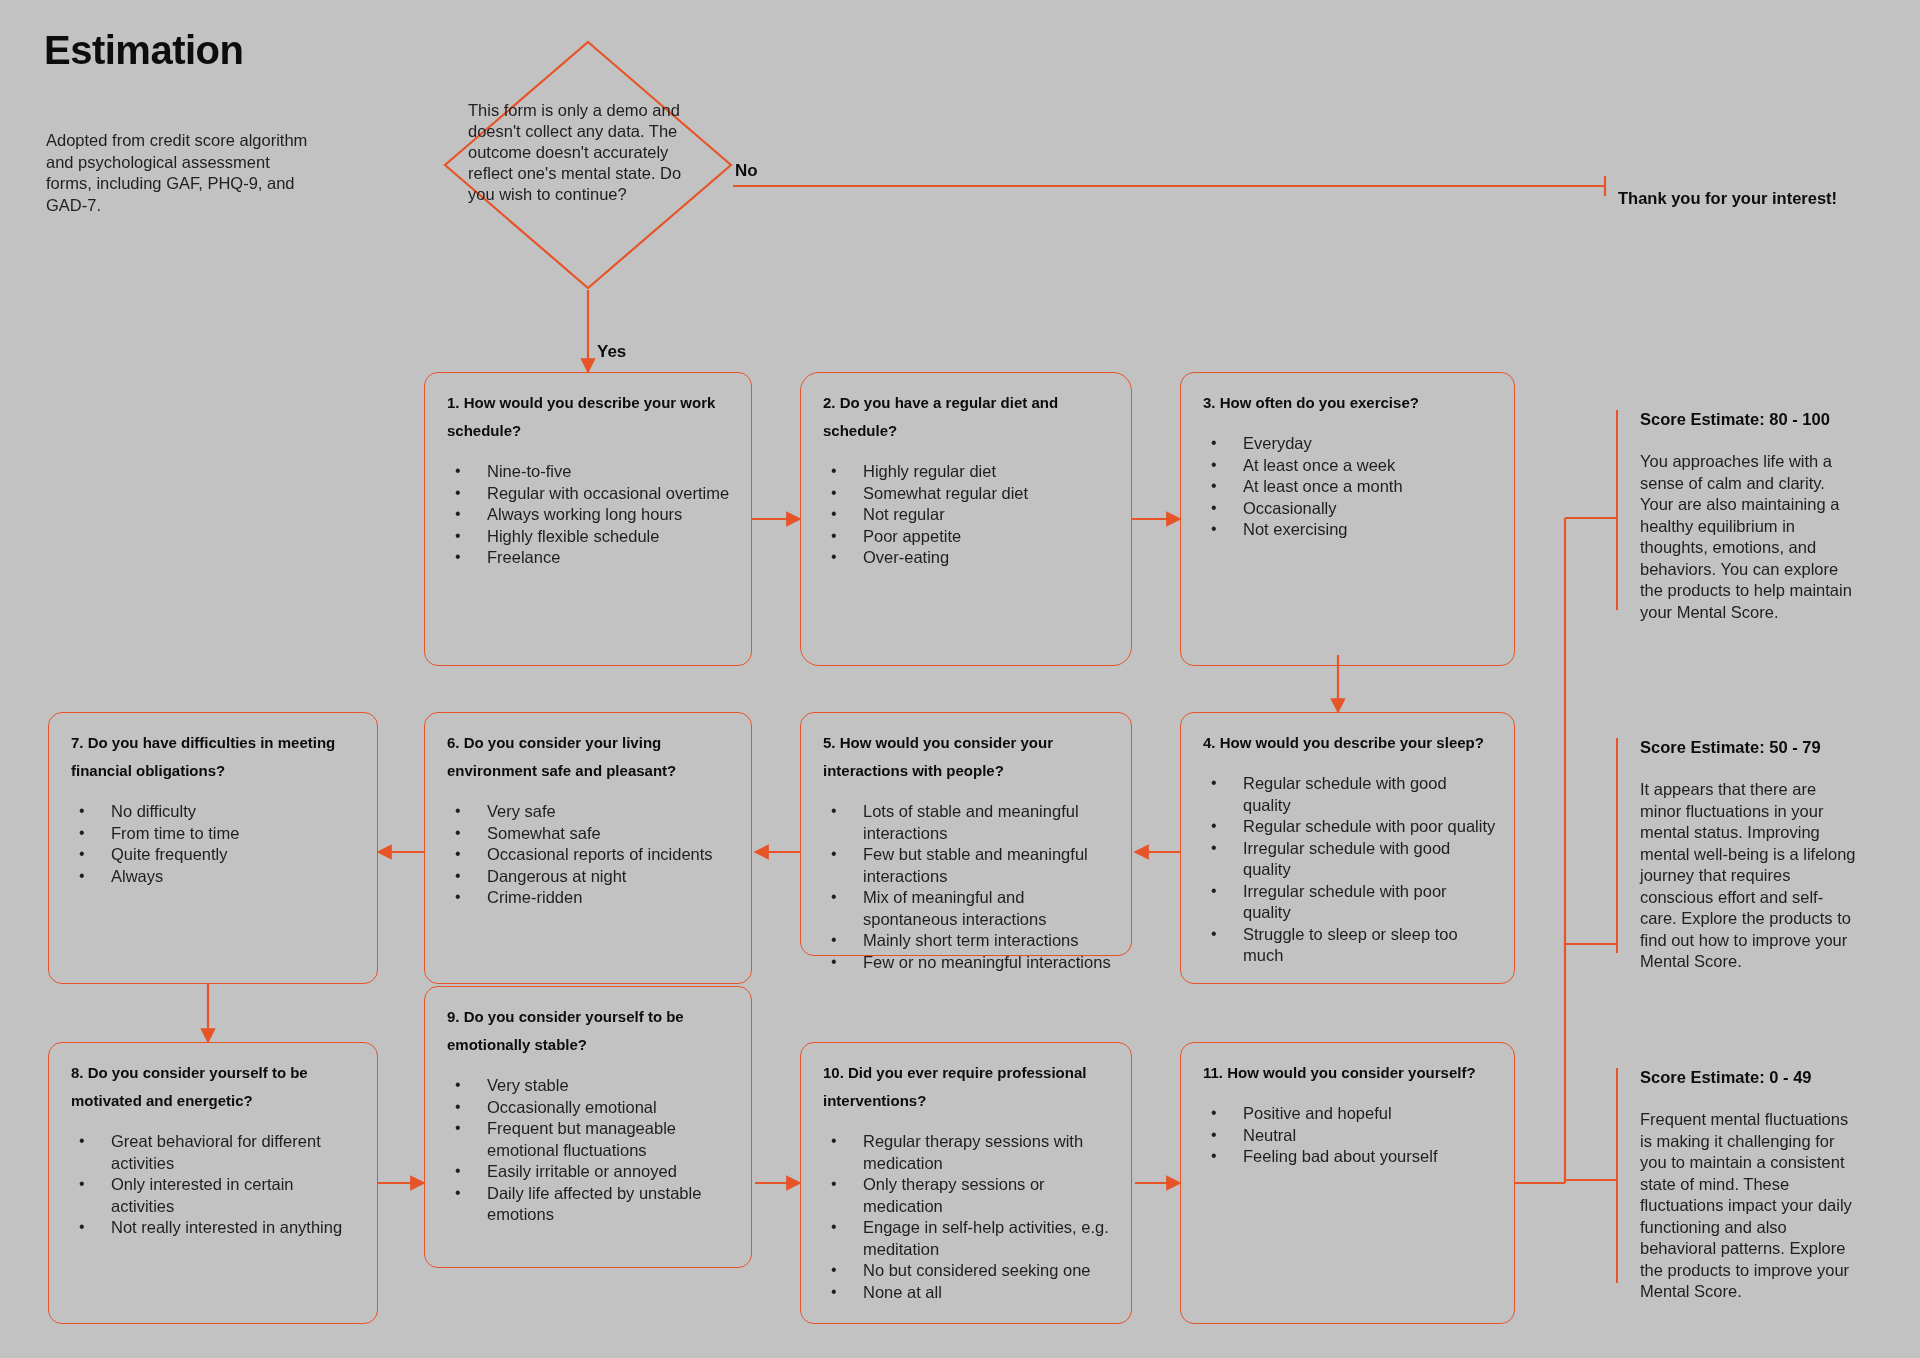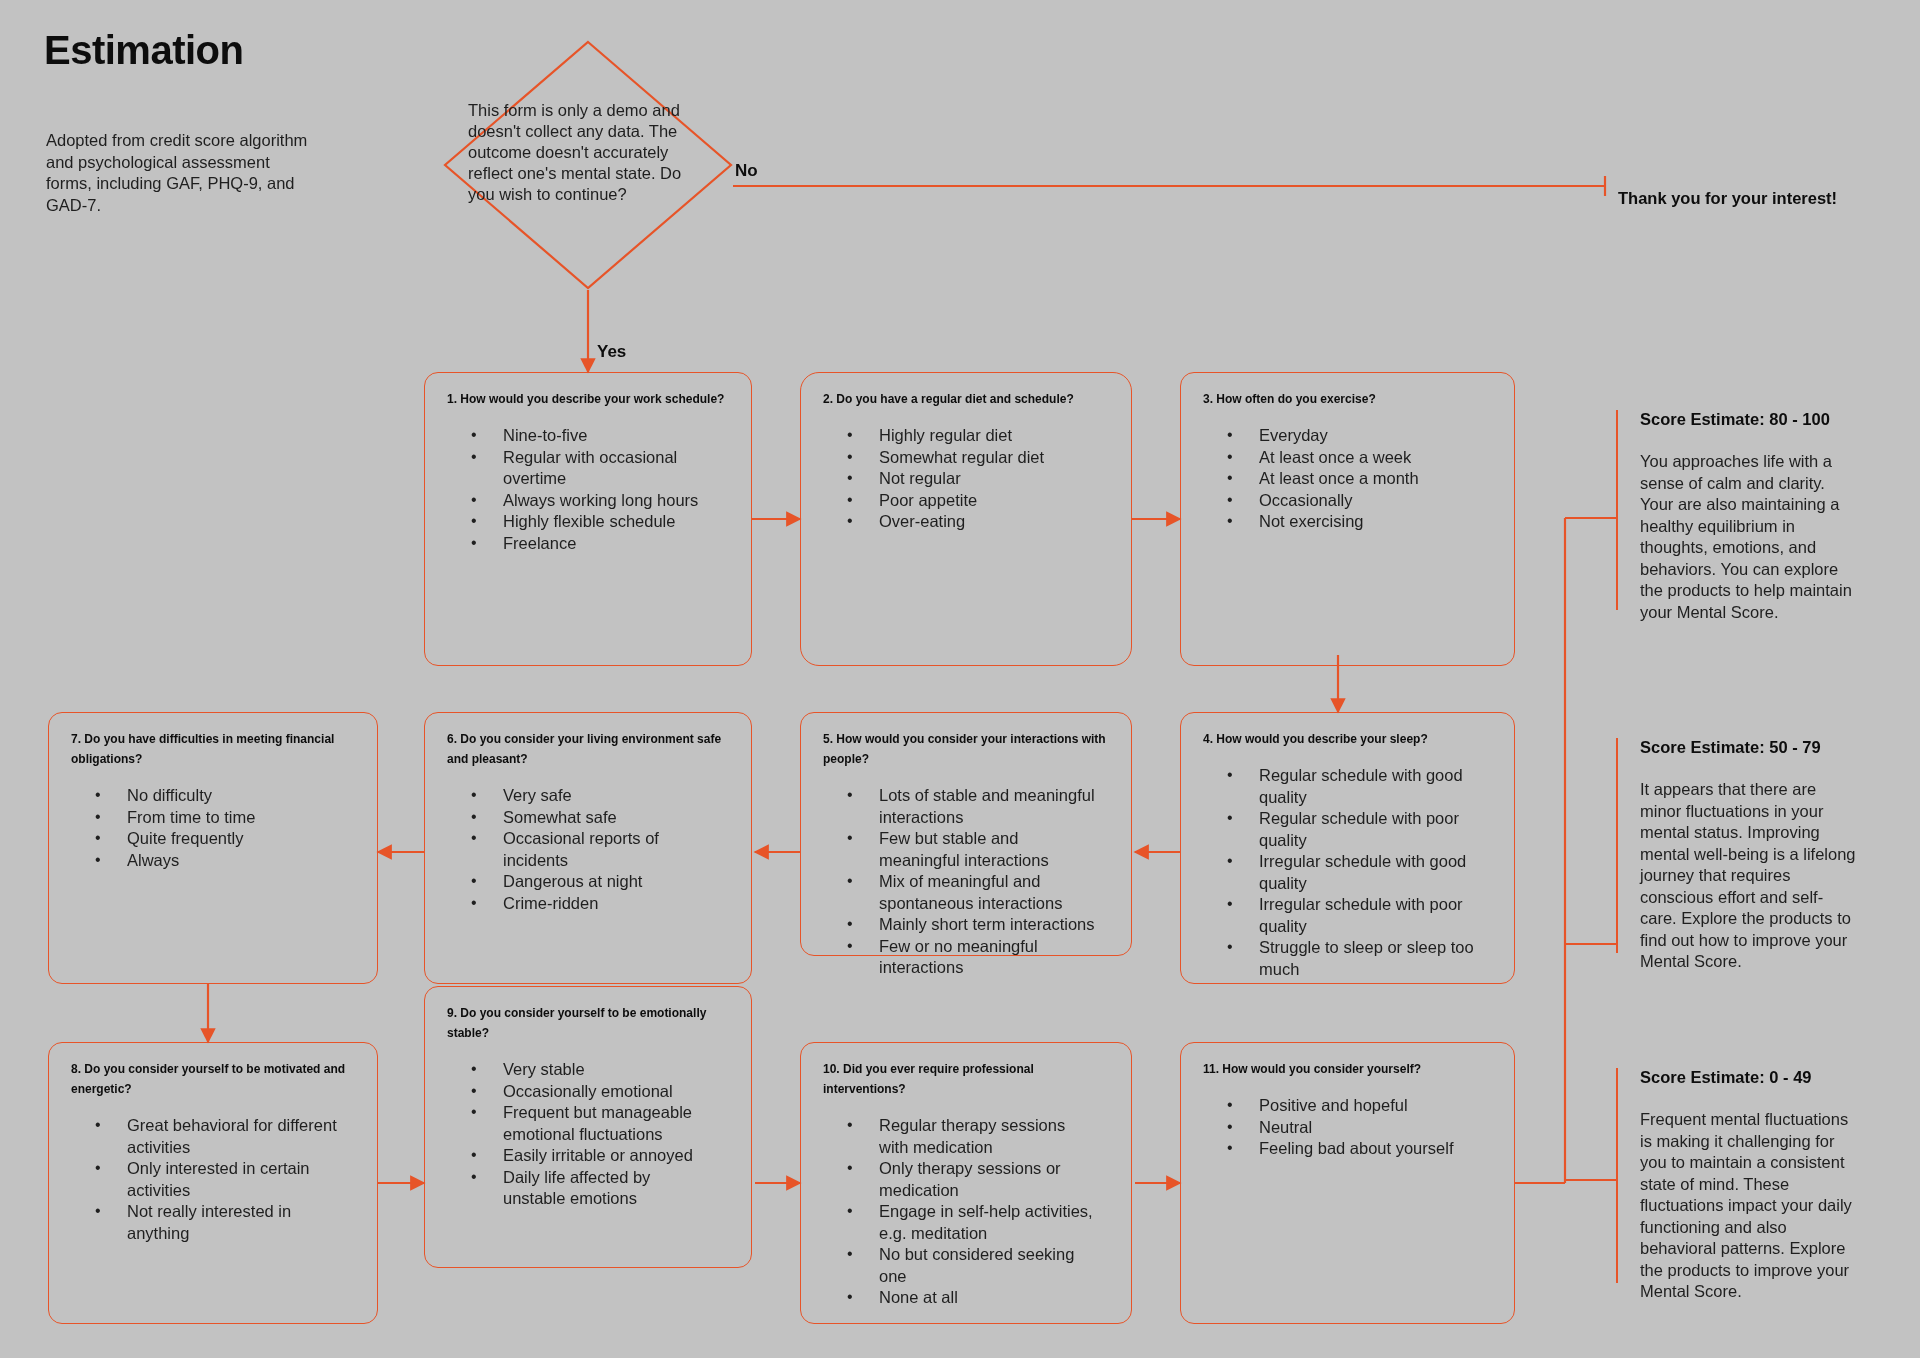--- a/index.html
+++ b/index.html
@@ -97,28 +97,28 @@
   
   .qbox {
     position: absolute;
     box-sizing: border-box;
     border: 1.6px solid #e75428;
     border-radius: 14px;
     background: transparent;
     padding: 16px 18px 14px 22px;
   }
   .qtitle {
-    font-size: 12px;
-    line-height: 20px;
+    font-size: 15px;
+    line-height: 28px;
     font-weight: bold;
     color: #0d0d0d;
     margin: 0 0 16px 0;
   }
   .qlist {
-    margin: 16px;
+    margin: 0;
     padding: 0;
     list-style: none;
   }
   .qlist li {
     position: relative;
     font-size: 16.5px;
     line-height: 21.5px;
     color: #1f1f1f;
     padding-left: 40px;
     margin-bottom: 0px;

